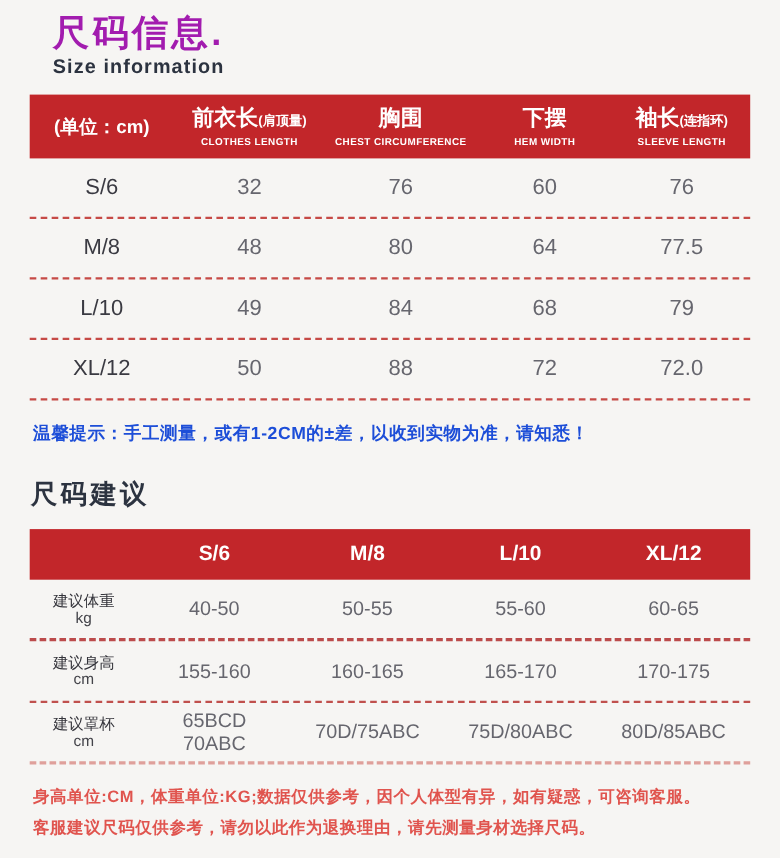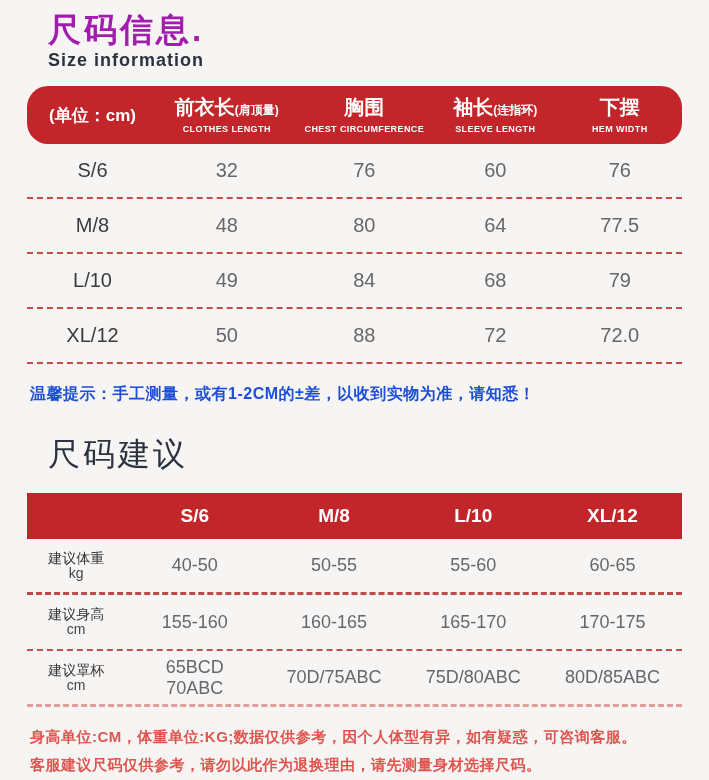--- a/index.html
+++ b/index.html
@@ -16,31 +16,31 @@
   .hero { padding: 12px 0 0 48px; }
   .hero-title {
     font-size: 33px; font-weight: 900; color: #a21caf;
     letter-spacing: 3px; line-height: 36px;
   }
   .hero-sub {
     font-size: 18px; font-weight: 700; color: #2c3340;
     letter-spacing: 1px; margin-top: 2px;
   }
   .section-title {
-    margin: 28px 0 0 48px;
-    font-size: 32px; font-weight: 400; color: #2c3340;
+    margin: 28px 0 0 28px;
+    font-size: 24px; font-weight: 700; color: #2c3340;
     letter-spacing: 3px;
   }
 
   
   .table1 { margin: 15px 27px 0 27px; width: 655px; }
   .t1-header {
     background: #c2262a; height: 58px;
     display: grid; grid-template-columns: 20% 21% 21% 19% 19%;
-    align-items: center; color: #ffffff; text-align: center; border-radius: 21px;
+    align-items: center; color: #ffffff; text-align: center;
   }
   .t1-unit { font-size: 17px; font-weight: 700; }
   .t1-col { display: flex; flex-direction: column; align-items: center; }
   .t1-col-main { font-size: 20px; font-weight: 700; line-height: 22px; white-space: nowrap; }
   .t1-col-paren { font-size: 12px; font-weight: 700; }
   .t1-col-en { font-size: 9px; font-weight: 700; letter-spacing: 0.4px; margin-top: 3px; }
   .t1-row {
     display: grid; grid-template-columns: 20% 21% 21% 19% 19%;
     align-items: center; text-align: center; height: 55px;
     border-bottom: 2px dashed #c64a46;
@@ -97,26 +97,26 @@
       <div class="t1-unit">(单位：cm)</div>
       <div class="t1-col">
         <div class="t1-col-main"><span>前衣长</span><span class="t1-col-paren">(肩顶量)</span></div>
         <div class="t1-col-en">CLOTHES LENGTH</div>
       </div>
       <div class="t1-col">
         <div class="t1-col-main"><span>胸围</span><span class="t1-col-paren"></span></div>
         <div class="t1-col-en">CHEST CIRCUMFERENCE</div>
       </div>
       <div class="t1-col">
+        <div class="t1-col-main"><span>下摆</span><span class="t1-col-paren"></span></div>
+        <div class="t1-col-en">HEM WIDTH</div>
+      </div>
+      <div class="t1-col">
         <div class="t1-col-main"><span>袖长</span><span class="t1-col-paren">(连指环)</span></div>
         <div class="t1-col-en">SLEEVE LENGTH</div>
-      </div>
-      <div class="t1-col">
-        <div class="t1-col-main"><span>下摆</span><span class="t1-col-paren"></span></div>
-        <div class="t1-col-en">HEM WIDTH</div>
       </div>
     </div>
 
     <div class="t1-row">
       <div class="t1-size">S/6</div>
       <div class="t1-val">32</div>
       <div class="t1-val">76</div>
       <div class="t1-val">60</div>
       <div class="t1-val">76</div>
     </div>

